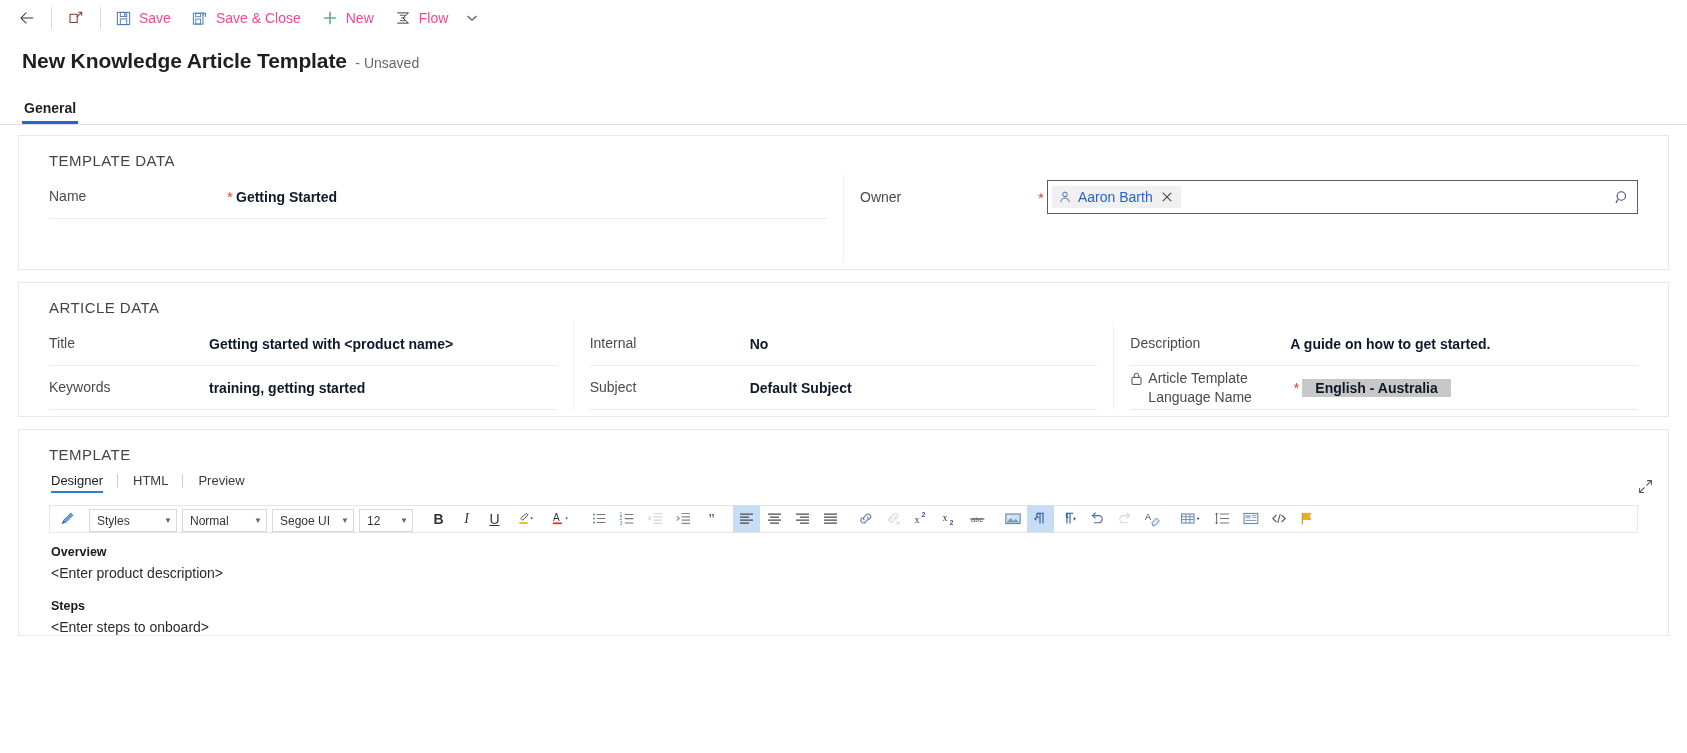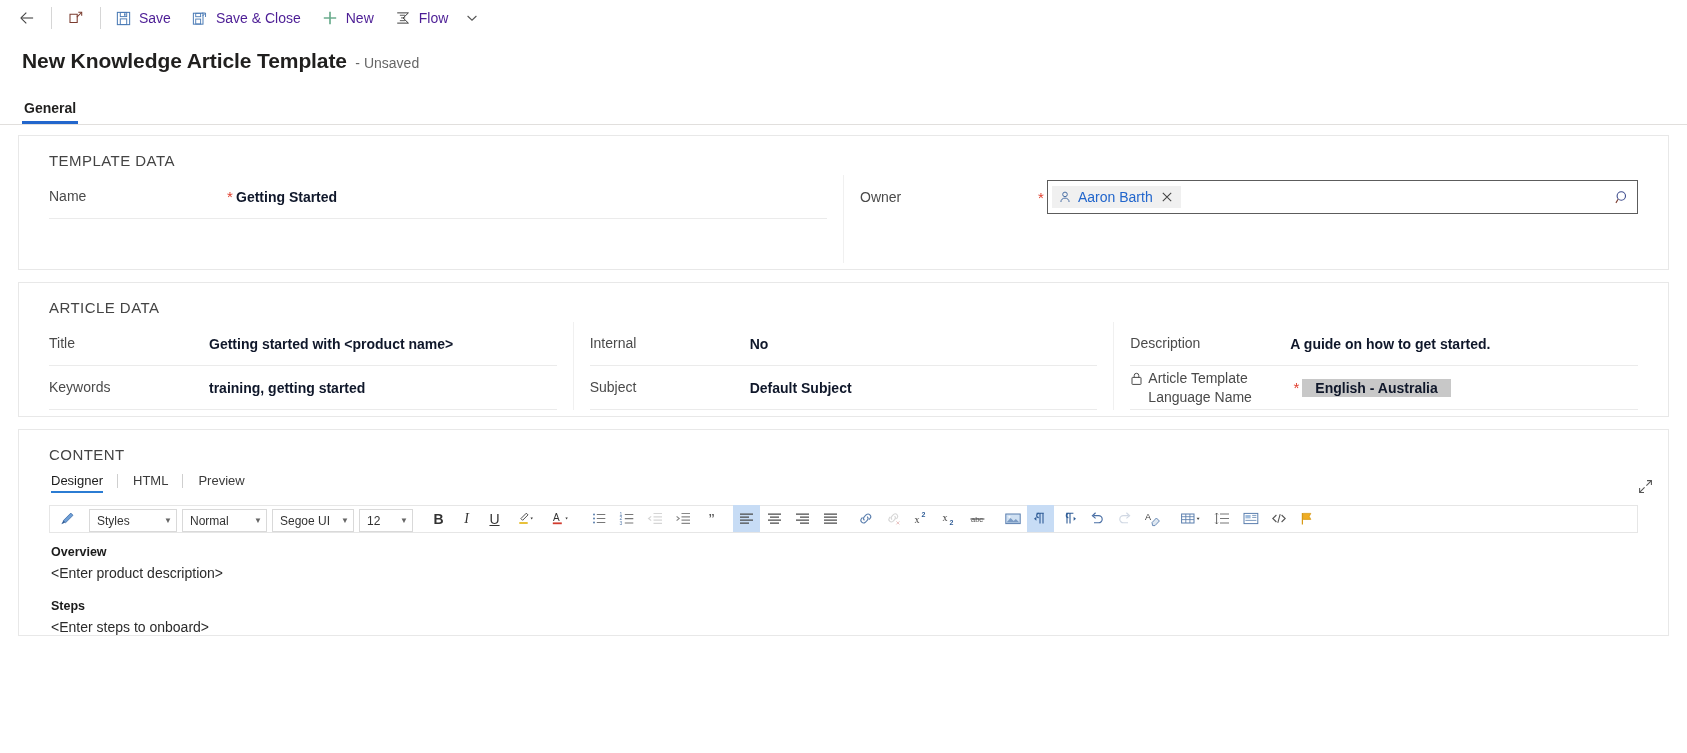--- a/index.html
+++ b/index.html
@@ -21,21 +21,21 @@
     border-bottom: 1px solid #ffffff;
     font-size: 14px;
   }
   .cmd-btn {
     display: flex; align-items: center; gap: 7px;
     height: 36px; padding: 0 10px;
     color: #333333; cursor: default; white-space: nowrap;
   }
   .cmd-sep { width: 1px; height: 22px; background: #d6d6d6; margin: 0 3px; }
   .cmd-ico { display: inline-flex; align-items: center; justify-content: center; width: 18px; height: 18px; }
-  .cmd-lbl { font-size: 14px; color: #4c1d95; }
+  .cmd-lbl { font-size: 14px; color: #ec4899; }
   .chev-btn { width: 28px; display: flex; align-items: center; justify-content: center; height: 36px; }
 
   
   .titlewrap { padding: 12px 0 0 22px; }
   .rec-title { font-size: 21px; font-weight: bold; color: #201f1e; letter-spacing: -0.1px; }
   .rec-sub { font-size: 14px; color: #666666; font-weight: normal; margin-left: 4px; }
 
   
   .tabstrip {
     margin-top: 16px; padding-left: 22px;
@@ -341,21 +341,21 @@
           <div class="fval">
             <span class="hl">English - Australia</span>
           </div>
         </div>
       </div>
 
     </div>
   </div>
 
   <div class="section" style="position:relative;padding-bottom:0;">
-    <div class="sec-title">CONTENT</div>
+    <div class="sec-title">TEMPLATE</div>
 
     <div class="ed-tabs">
       <div class="ed-tab active">
         <span>Designer</span>
       </div>
       <div class="ed-div"></div>
       <div class="ed-tab">
         <span>HTML</span>
       </div>
       <div class="ed-div"></div>

